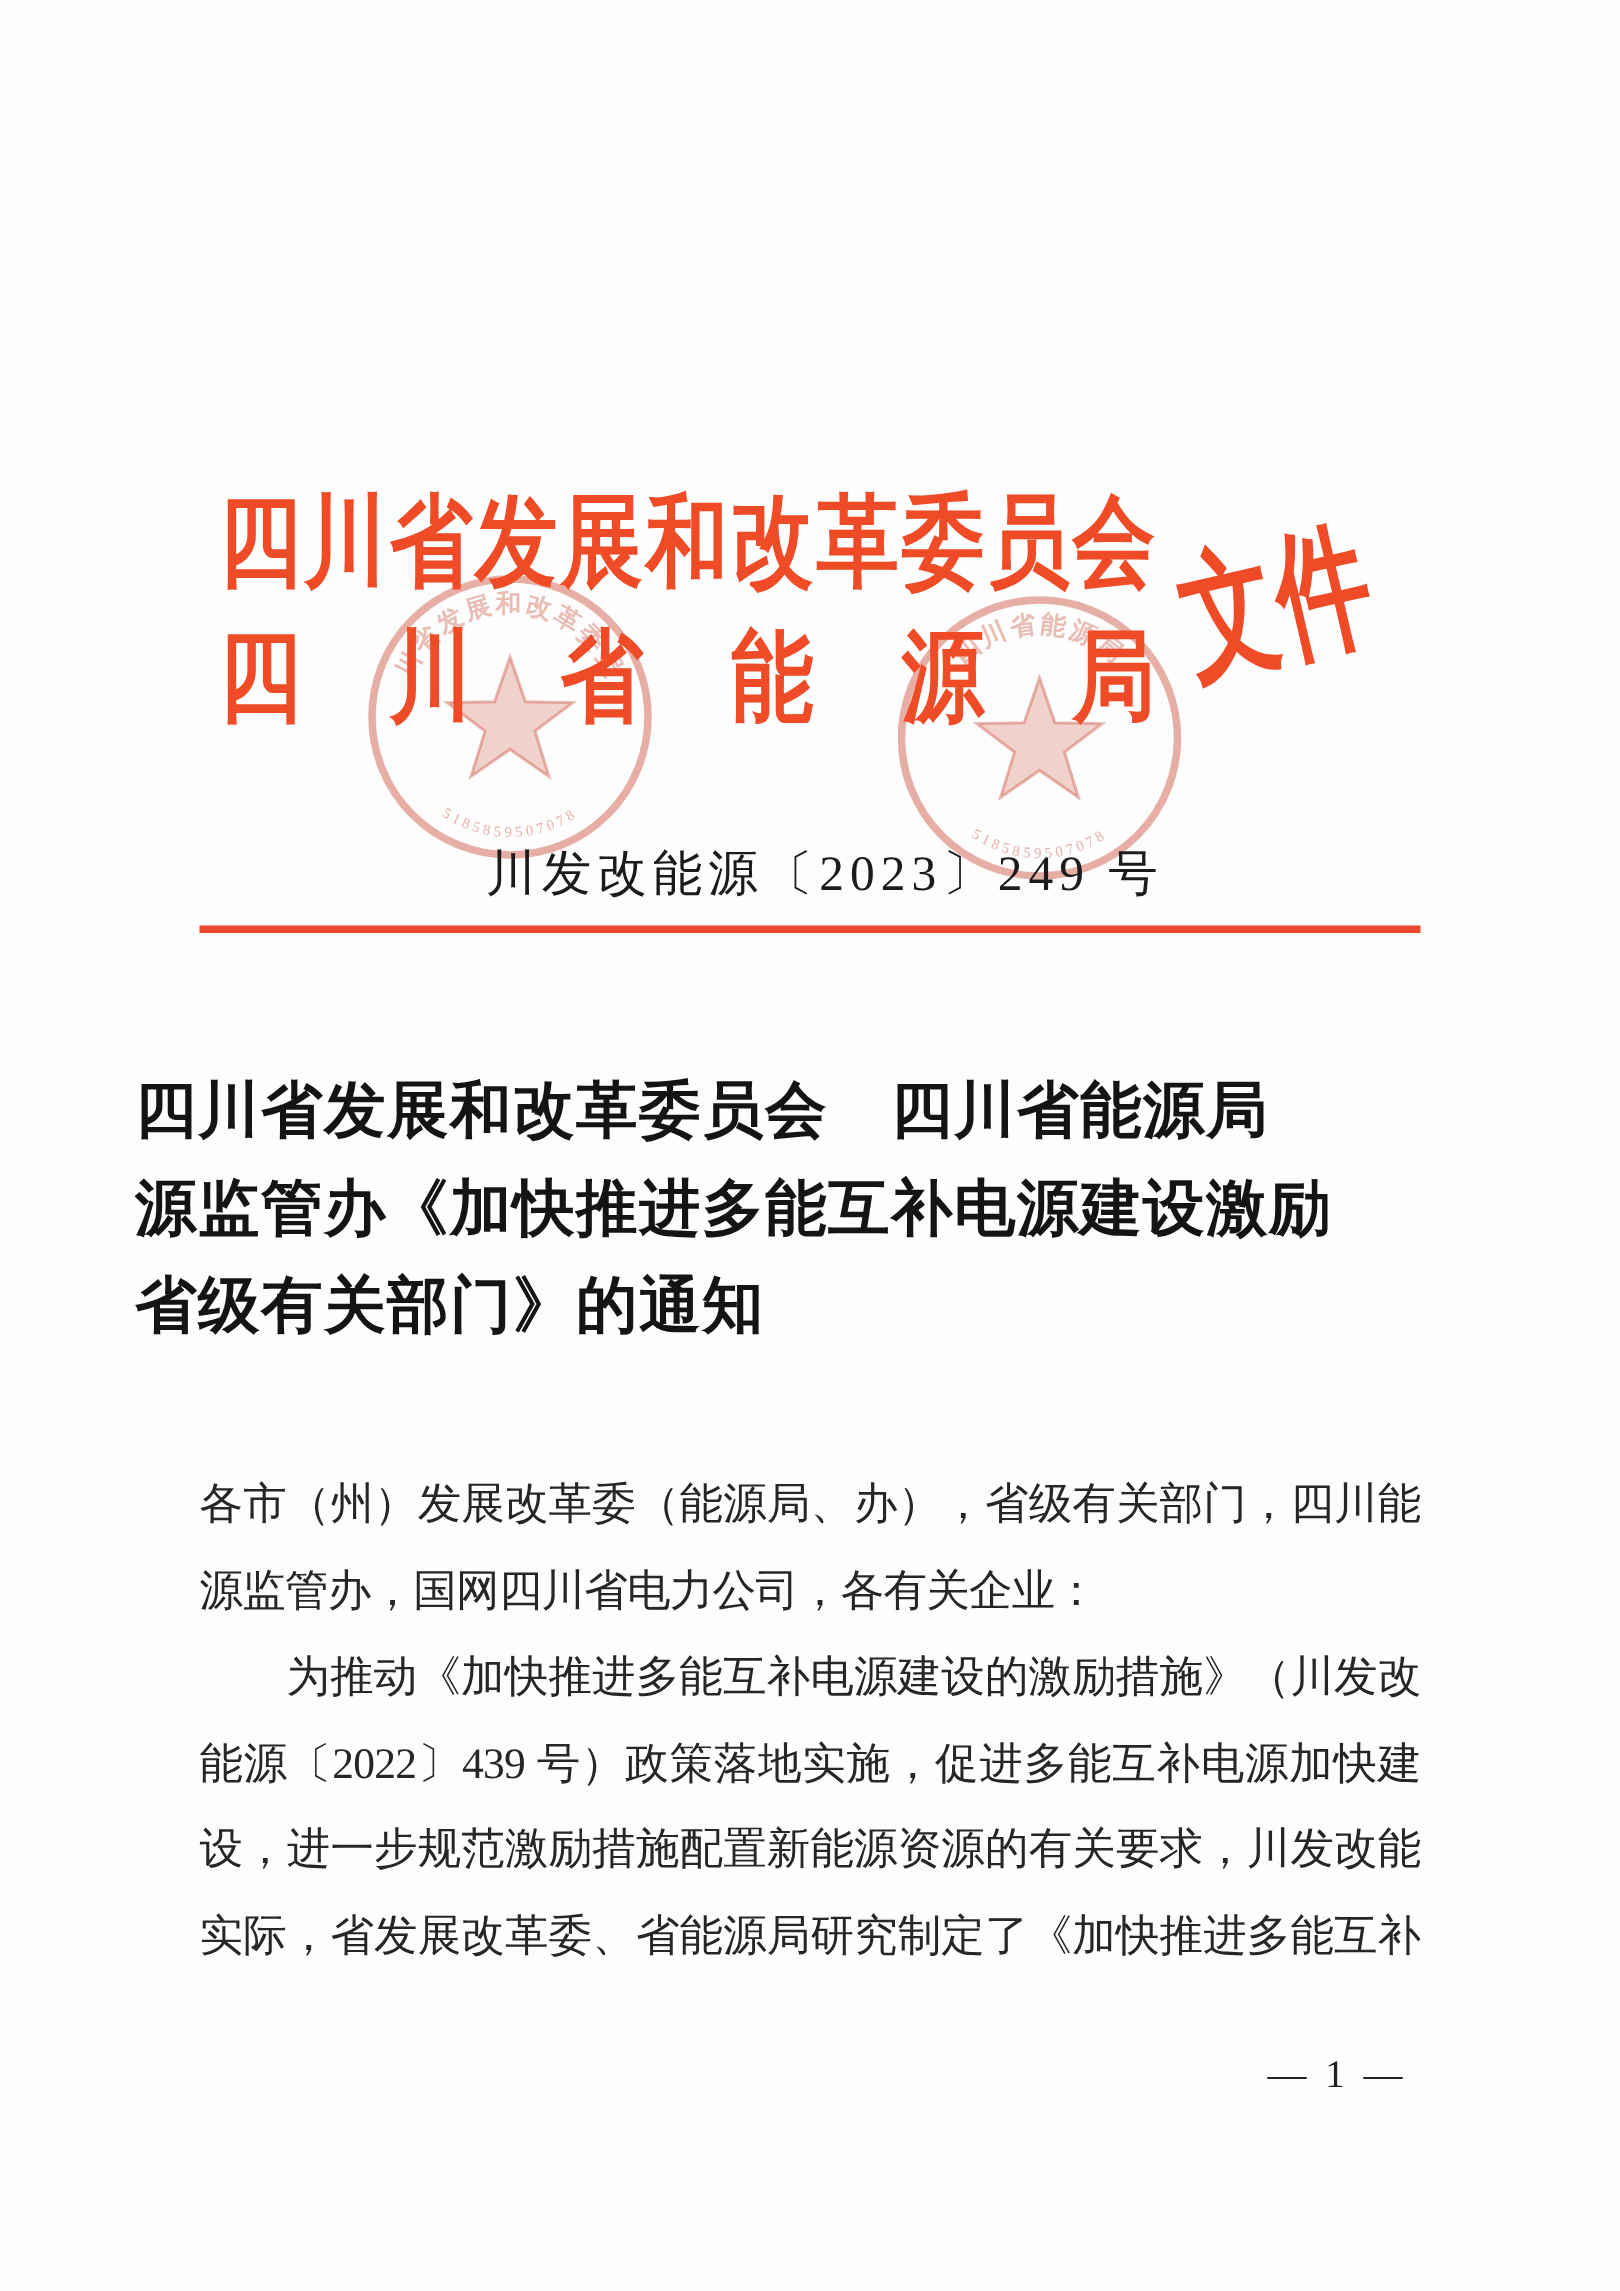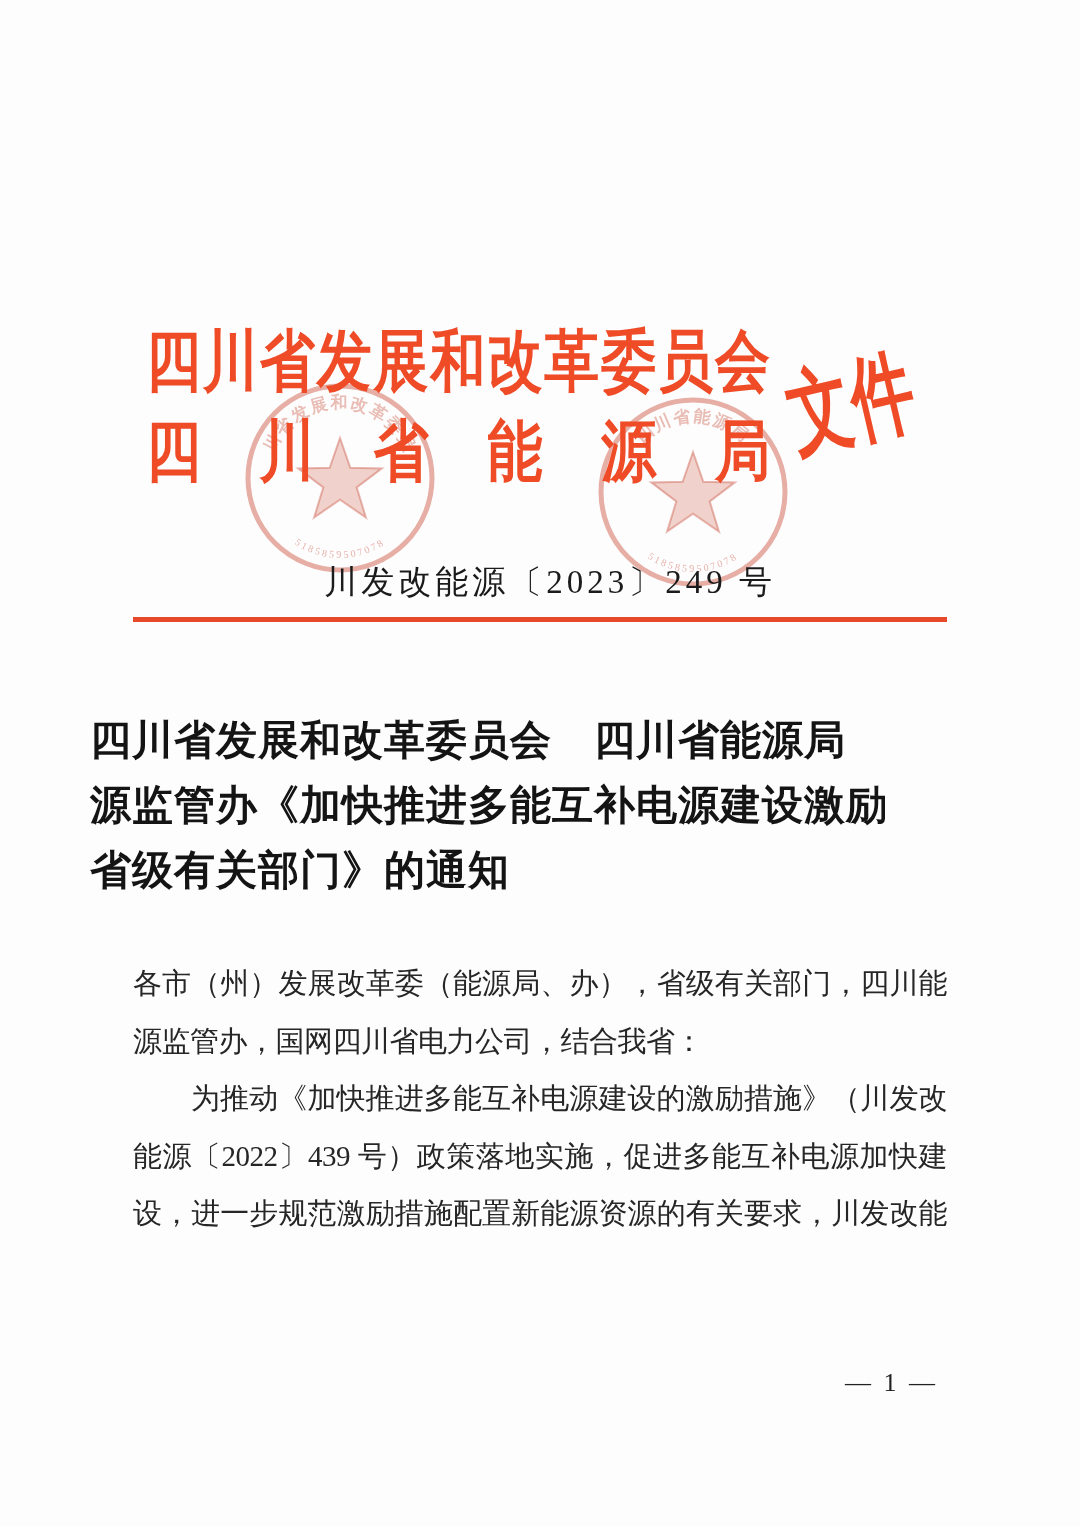--- a/index.html
+++ b/index.html
@@ -52,21 +52,21 @@
 
   
   #title{
     position:absolute;left:90px;top:708px;width:900px;
     text-align:left;font-weight:700;font-size:41px;color:#141414;
   }
   .title-line{height:65px;line-height:65px;letter-spacing:1px;}
 
   
   #body{
-    position:absolute;left:133px;top:955px;width:814px;
+    position:absolute;left:133px;top:975px;width:814px;
     font-size:29px;color:#262626;
   }
   .bline{height:57.5px;line-height:57.5px;letter-spacing:-0.5px;overflow:hidden;}
   .bline.j{text-align:justify;text-align-last:justify;}
   .bline.indent{padding-left:58px;}
 
   
   #pagenum{
     position:absolute;top:1368px;right:142px;
     font-size:26px;letter-spacing:3px;color:#222;
@@ -116,21 +116,22 @@
   <div id="redline"></div>
 
   <div id="title">
     <div class="title-line">四川省发展和改革委员会　四川省能源局</div>
     <div class="title-line">源监管办《加快推进多能互补电源建设激励</div>
     <div class="title-line">省级有关部门》的通知</div>
   </div>
 
   <div id="body">
     <div class="bline j">各市（州）发展改革委（能源局、办），省级有关部门，四川能</div>
-    <div class="bline">源监管办，国网四川省电力公司，结合我省：</div>
+    <div class="bline">源监管办，国网四川省电力公司，各有关企业：</div>
     <div class="bline j indent">为推动《加快推进多能互补电源建设的激励措施》（川发改</div>
     <div class="bline j">能源〔2022〕439 号）政策落地实施，促进多能互补电源加快建</div>
     <div class="bline j">设，进一步规范激励措施配置新能源资源的有关要求，川发改能源</div>
+    <div class="bline j">实际，省发展改革委、省能源局研究制定了《加快推进多能互补</div>
   </div>
 
   <div id="pagenum">— 1 —</div>
 
 </div>
 
 </body></html>

